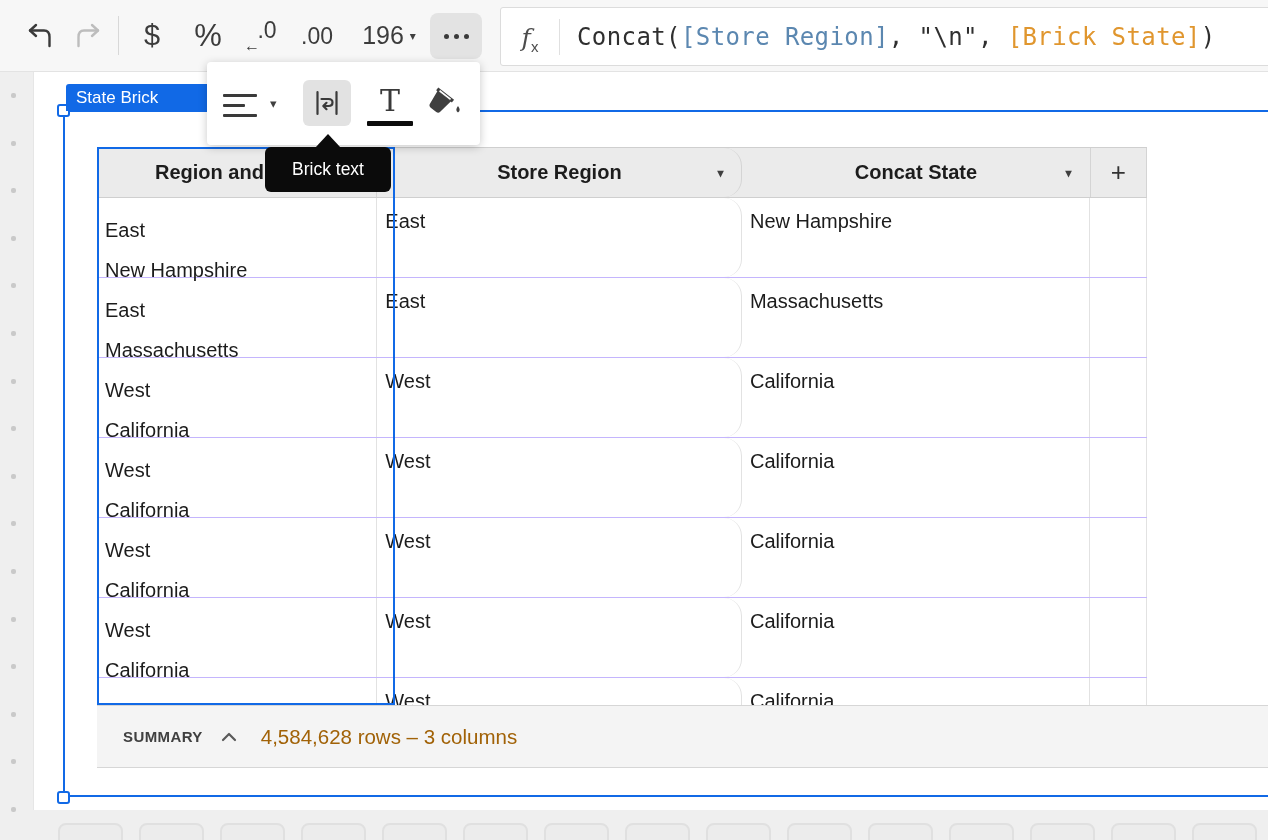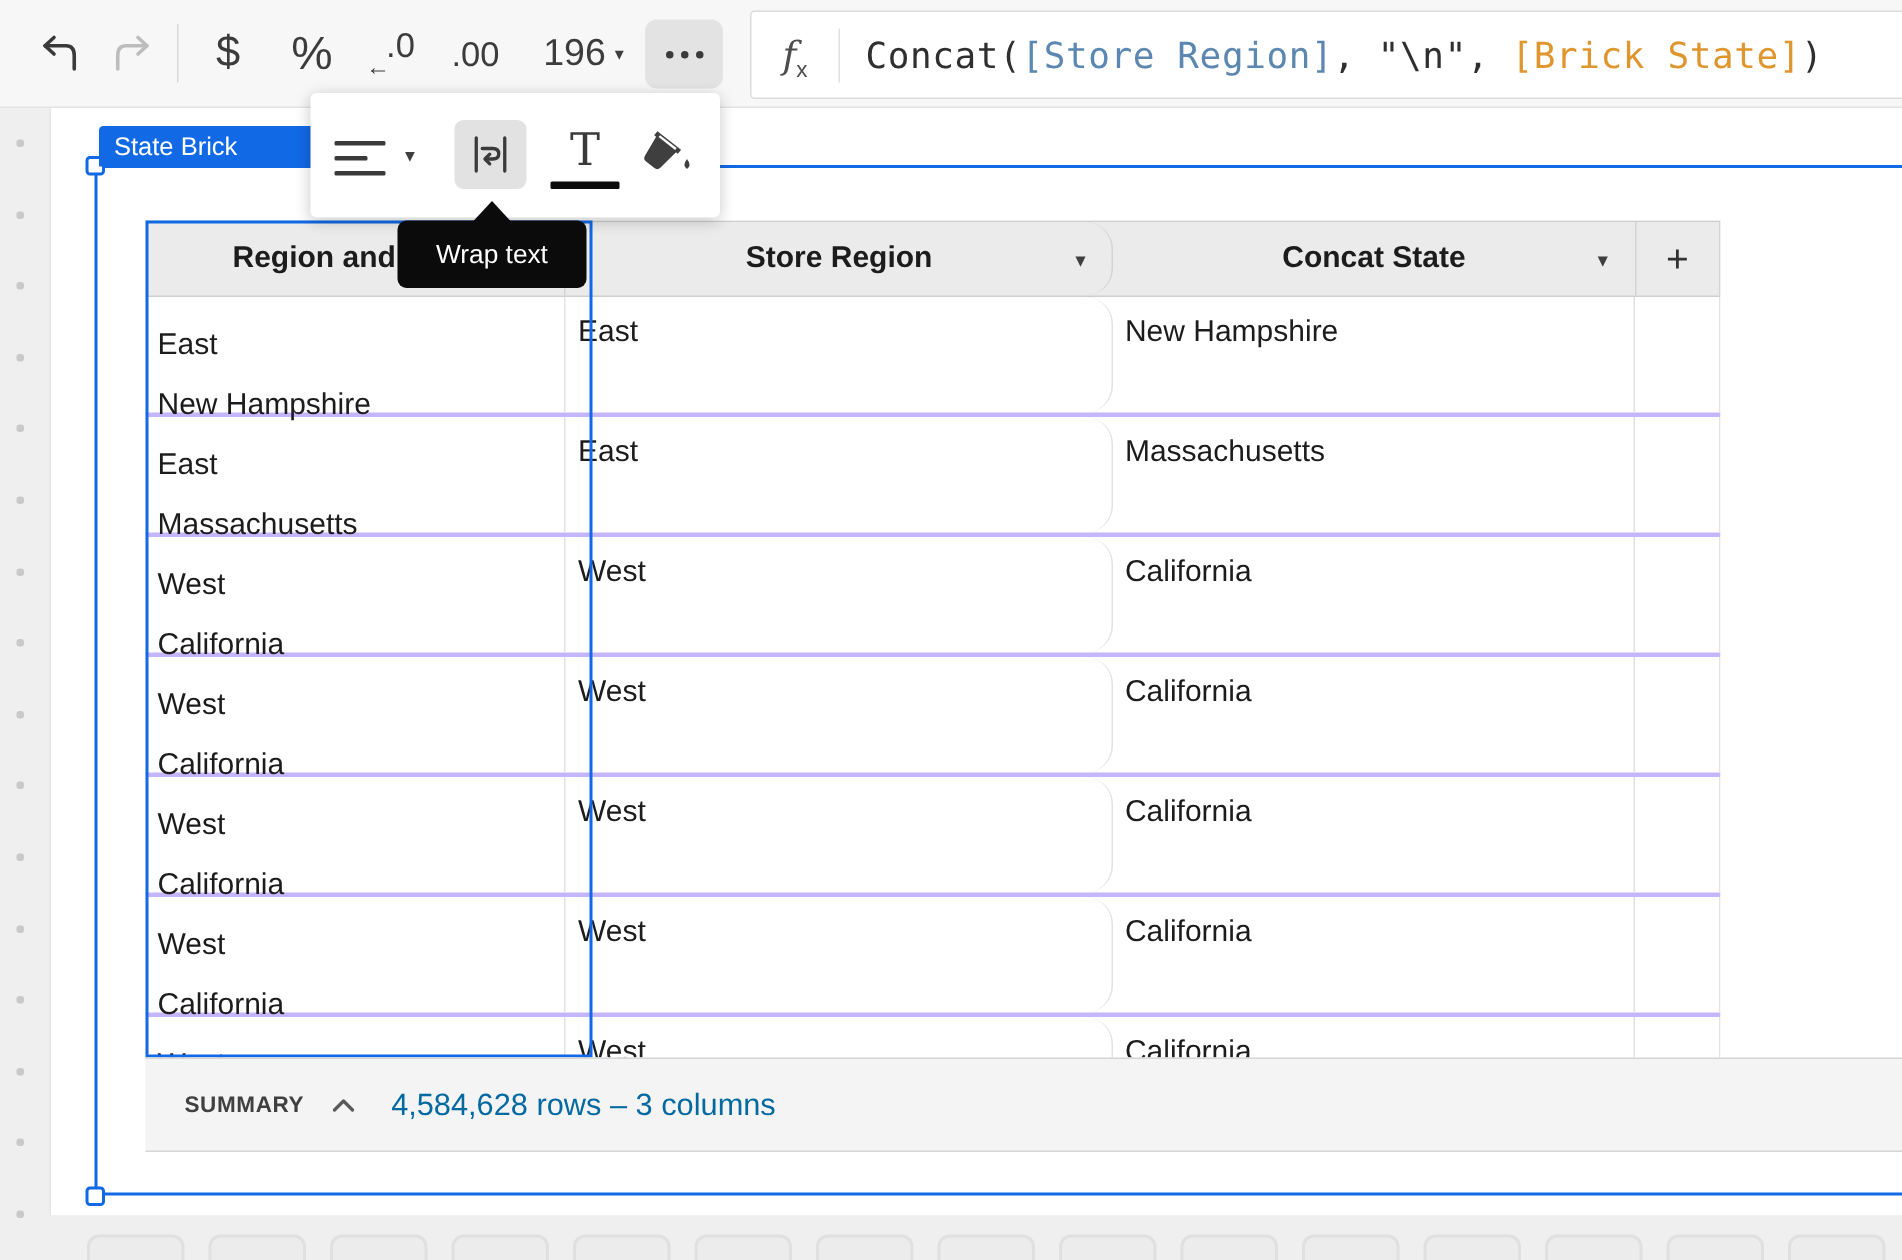--- a/index.html
+++ b/index.html
@@ -56,30 +56,30 @@
   
   .tooltip{position:absolute;left:265px;top:147px;width:126px;height:45px;background:#0b0b0b;color:#ffffff;border-radius:6px;font-size:17.5px;display:flex;align-items:center;justify-content:center;z-index:40;}
   .tooltip:before{content:"";position:absolute;left:50px;top:-13px;border-left:13px solid transparent;border-right:13px solid transparent;border-bottom:14px solid #0b0b0b;}
   
   .table-wrap{position:absolute;left:97px;top:147px;width:1050px;height:558px;overflow:hidden;z-index:4;background:#ffffff;}
   .thead{display:flex;height:51px;background:#ebebeb;border-top:1px solid #cfcfcf;border-bottom:1px solid #cfcfcf;box-sizing:border-box;}
   .th{position:relative;display:flex;align-items:center;justify-content:center;font-weight:bold;font-size:20px;color:#1c1c1c;box-sizing:border-box;border-right:1px solid #d4d4d4;}
   .th .caret{position:absolute;right:18px;top:18px;}
   .c1{width:298px;}.c2{width:388px;border-radius:18px;}.c3{width:370px;}.c4{width:60px;}
   .th.c4{font-weight:normal;font-size:26px;color:#333;}
-  .trow{display:flex;height:80px;border-bottom:3px solid #c4b5fd;box-sizing:border-box;justify-content:space-between;}
+  .trow{display:flex;height:80px;border-bottom:1px solid #c4b5fd;box-sizing:border-box;justify-content:space-between;}
   .td{box-sizing:border-box;border-right:1px solid #e2e2e2;padding:12px 8px 0 8px;font-size:20px;color:#1c1c1c;}
   .td.c1{line-height:40px;white-space:pre-line;}
   
   .col-sel{position:absolute;left:97px;top:147px;width:298px;height:558px;border:2px solid #1169e6;box-sizing:border-box;z-index:6;pointer-events:none;}
   
   .summary{position:absolute;left:97px;top:705px;width:1171px;height:63px;background:#f4f4f4;border-top:1px solid #d6d6d6;border-bottom:1px solid #d6d6d6;box-sizing:border-box;display:flex;align-items:center;z-index:7;}
   .sum-label{margin-left:26px;font-size:15px;font-weight:bold;color:#404040;letter-spacing:0.4px;}
   .sum-chev{margin-left:18px;display:flex;align-items:center;}
-  .sum-stats{margin-left:24px;font-size:20.5px;color:#0369a1;}
+  .sum-stats{margin-left:24px;font-size:20.5px;color:#a16207;}
 </style>
 </head>
 <body>
 
 <div class="topbar">
   <div class="tb-icon" style="left:20px;width:40px;">
     <svg width="30" height="30" viewBox="0 0 30 30" fill="none" stroke="#3a3a3a" stroke-width="2.4" stroke-linecap="round" stroke-linejoin="round">
       <path d="M11 4 L5 9.5 L11 15"></path>
         <path d="M5 9.5 H19 Q24.5 9.5 24.5 16 V25"></path>
     </svg>
@@ -268,14 +268,14 @@
         <path d="M12 14 h17 l-2 15 a3 3 0 0 1 -3 2.6 h-7 a3 3 0 0 1 -3 -2.6 Z" fill="#3f3f3f"></path>
         <path d="M10.5 11 h20 v3.5 h-20 Z" fill="#3f3f3f"></path>
         <path d="M13.5 12.8 h14" stroke="#ffffff" stroke-width="1.6"></path>
       </g>
       <path d="M39 26 q3.4 4.4 0 6.6 q-3.4 -2.2 0 -6.6" fill="#3f3f3f"></path>
     </svg>
   </div>
 </div>
 
 <div class="tooltip">
-  <span>Wrap text</span>
+  <span>Brick text</span>
 </div>
 
 </body></html>

